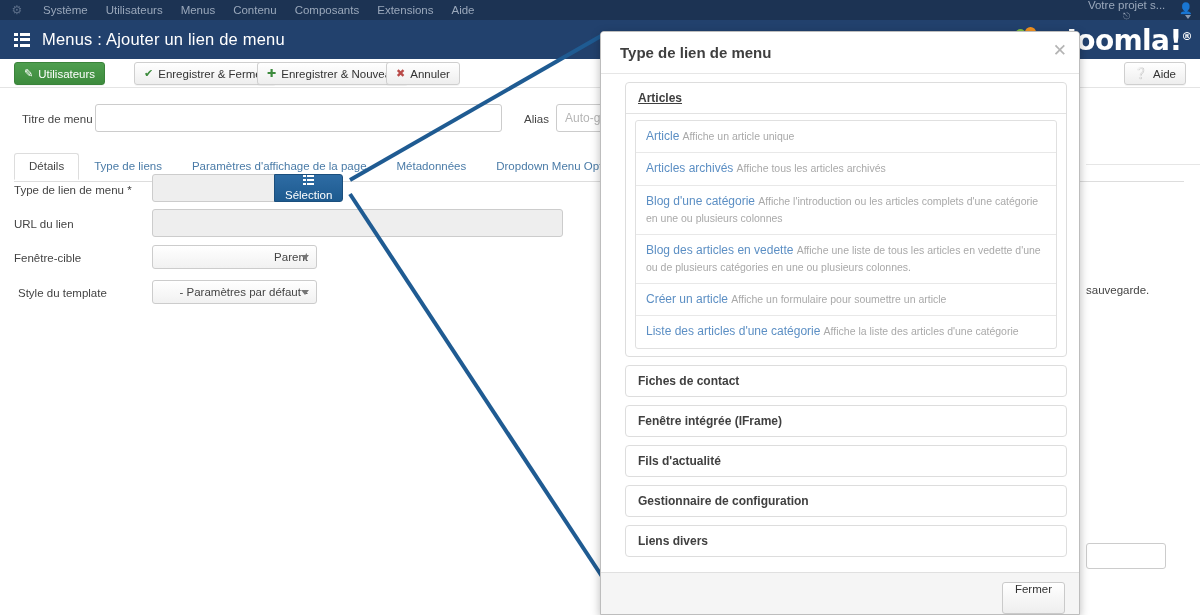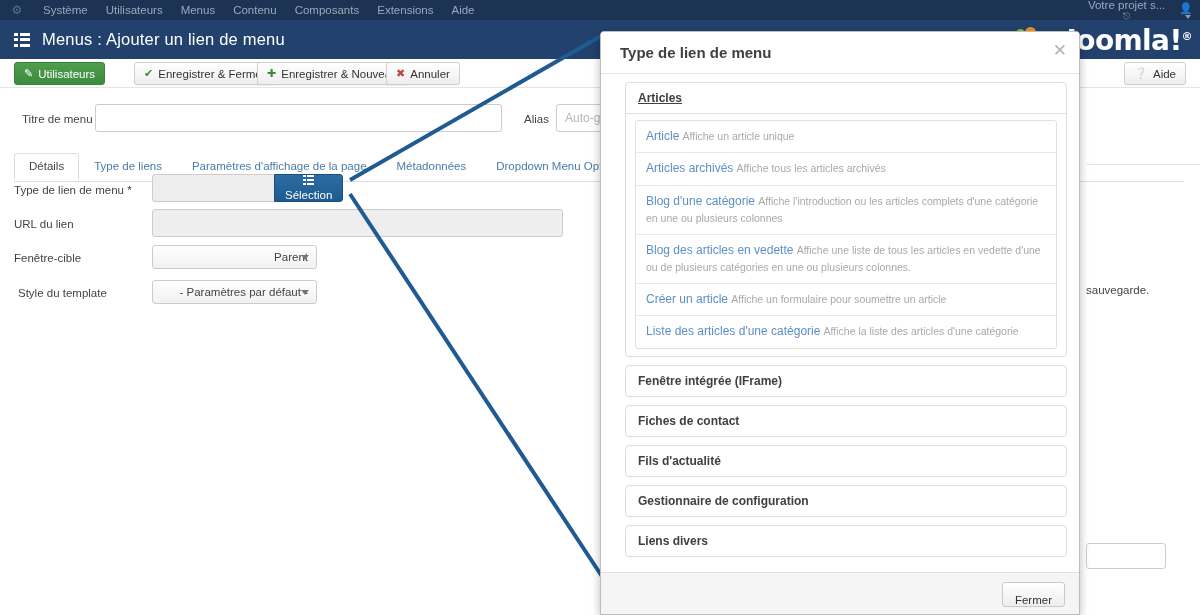--- a/index.html
+++ b/index.html
@@ -183,25 +183,25 @@
   }
   .modal-scroll-track {
     position:absolute; right:5px; top:42px; width:5px; height:531px;
     background:#ececec;
   }
   .modal-footer {
     position:absolute; left:0; bottom:0; width:480px; height:42px;
     background:#f5f5f5; border-top:1px solid #e0e0e0;
   }
   .btn-fermer {
-    position:absolute; right:16px; top:9px; height:25px;
+    position:absolute; right:16px; top:9px; height:32px;
     border:1px solid #cacaca; border-radius:3px;
     background:linear-gradient(#ffffff,#eeeeee);
     font-size:11.5px; color:#333; padding:0 12px;
-    display:flex; align-items:flex-end;
+    display:flex; align-items:flex-start;
   }
 
   .panel {
     border:1px solid #dddddd; border-radius:4px; background:#fff;
     margin-bottom:8px;
   }
   .panel-head {
     padding:8px 12px; font-size:12px; font-weight:700; color:#404040;
   }
   .panel-head.open { border-bottom:1px solid #e2e2e2; }
@@ -385,26 +385,26 @@
             <div class="link-row">
               <span class="lk">Liste des articles d'une catégorie</span>
               <span class="ds">Affiche la liste des articles d'une catégorie</span>
             </div>
           </div>
         </div>
       </div>
 
       <div class="panel">
         <div class="panel-head">
+          <span>Fiches de contact</span>
+        </div>
+      </div>
+      <div class="panel">
+        <div class="panel-head">
           <span>Fenêtre intégrée (IFrame)</span>
-        </div>
-      </div>
-      <div class="panel">
-        <div class="panel-head">
-          <span>Fiches de contact</span>
         </div>
       </div>
       <div class="panel">
         <div class="panel-head">
           <span>Fils d'actualité</span>
         </div>
       </div>
       <div class="panel">
         <div class="panel-head">
           <span>Gestionnaire de configuration</span>

